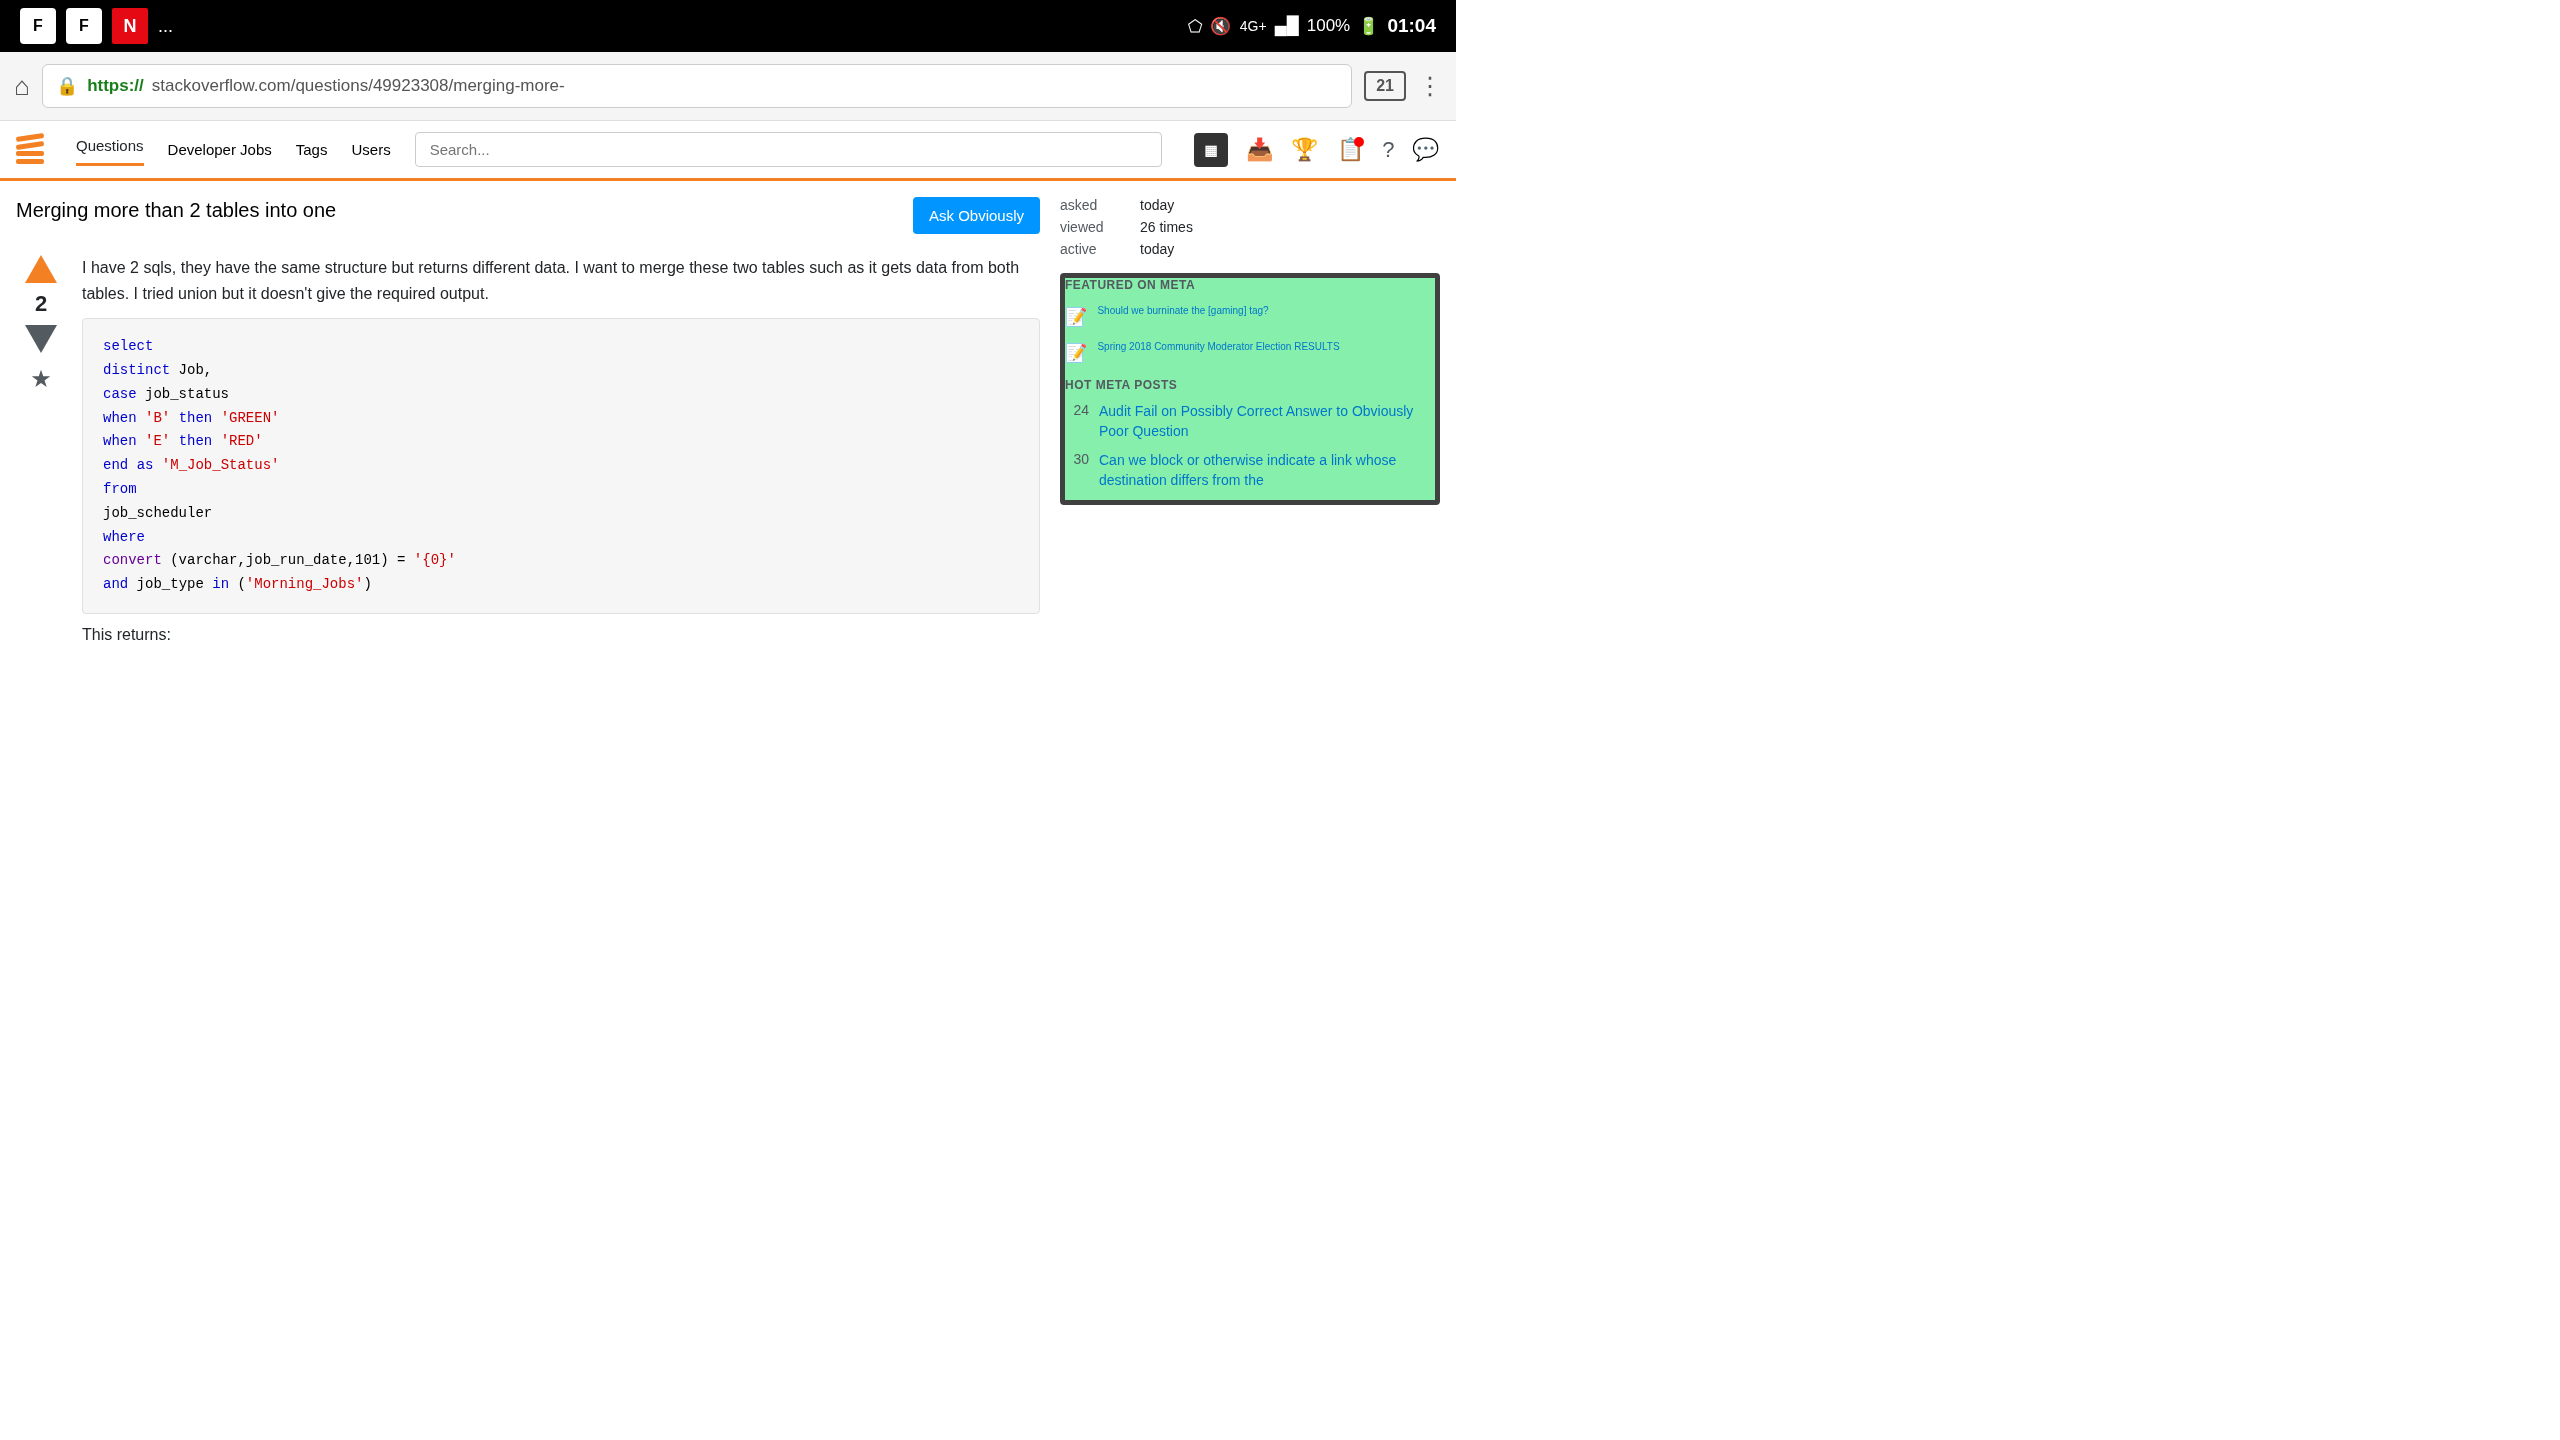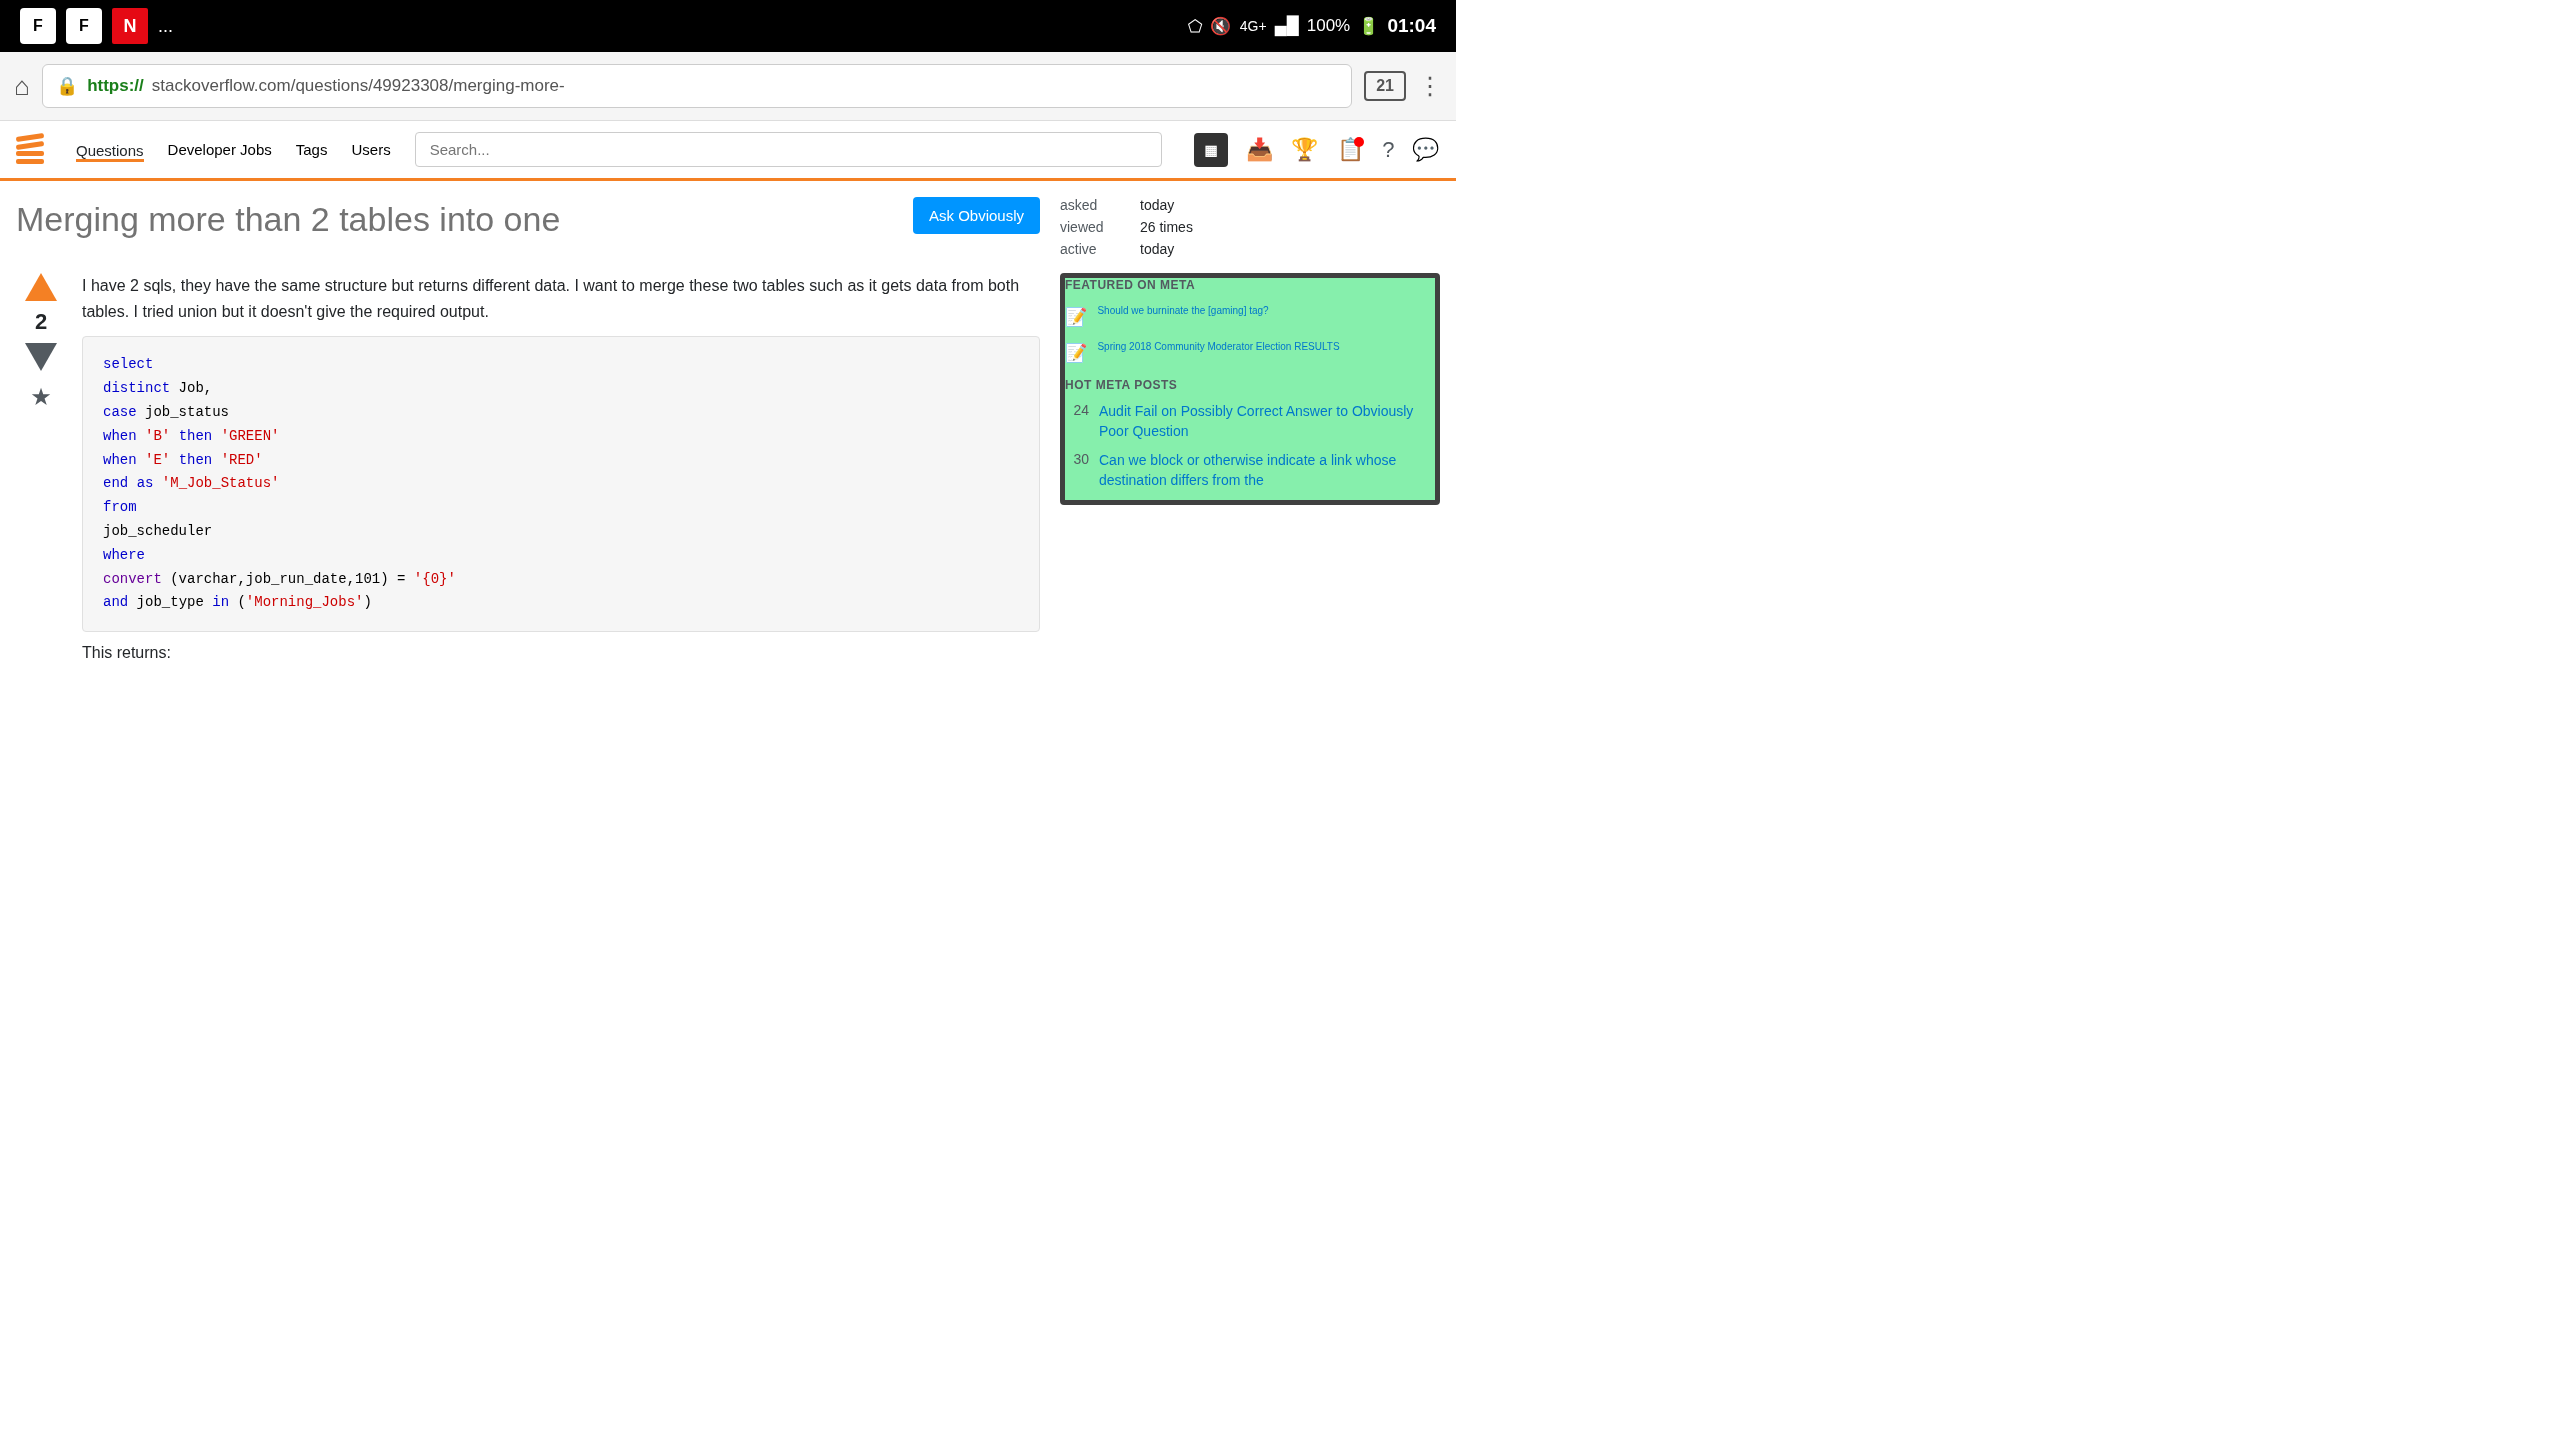--- a/index.html
+++ b/index.html
@@ -90,21 +90,21 @@
     .so-logo-bar:nth-child(2) { width: 28px; transform: rotate(-8deg); }
     .so-logo-bar:nth-child(3) { width: 28px; }
     .so-logo-bar:nth-child(4) { width: 28px; }
     .nav-link {
       font-size: 15px; color: #000000; text-decoration: none; padding: 4px 0;
       cursor: pointer;
     }
     .nav-link.active {
       color: #232629;
       border-bottom: 3px solid #f48024;
-      padding-bottom: 0;
+      padding-bottom: 9px;
     }
     .nav-search {
       flex: 1;
       border: 1px solid #ccc;
       border-radius: 4px;
       padding: 8px 14px;
       font-size: 15px;
       color: #999;
       outline: none;
     }
@@ -125,23 +125,23 @@
     .main-content {
       display: flex;
       padding: 16px;
       gap: 20px;
     }
     .question-area { flex: 1; min-width: 0; }
     .sidebar { width: 380px; flex-shrink: 0; }
 
     
     .question-title {
-      font-size: 34px;
+      font-size: 20px;
       font-weight: normal;
-      color: #737373;
+      color: #000000;
       margin-bottom: 16px;
       line-height: 1.3;
     }
     .ask-question-btn {
       background: #0095ff;
       color: #fff;
       border: none;
       border-radius: 4px;
       padding: 10px 16px;
       font-size: 15px;

